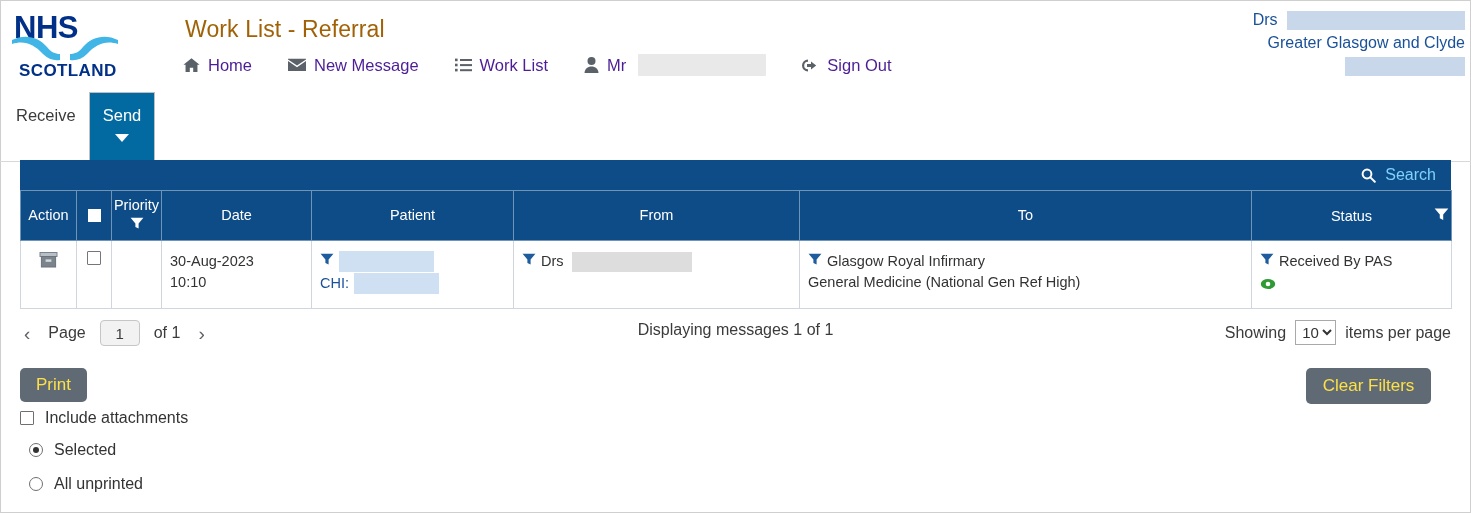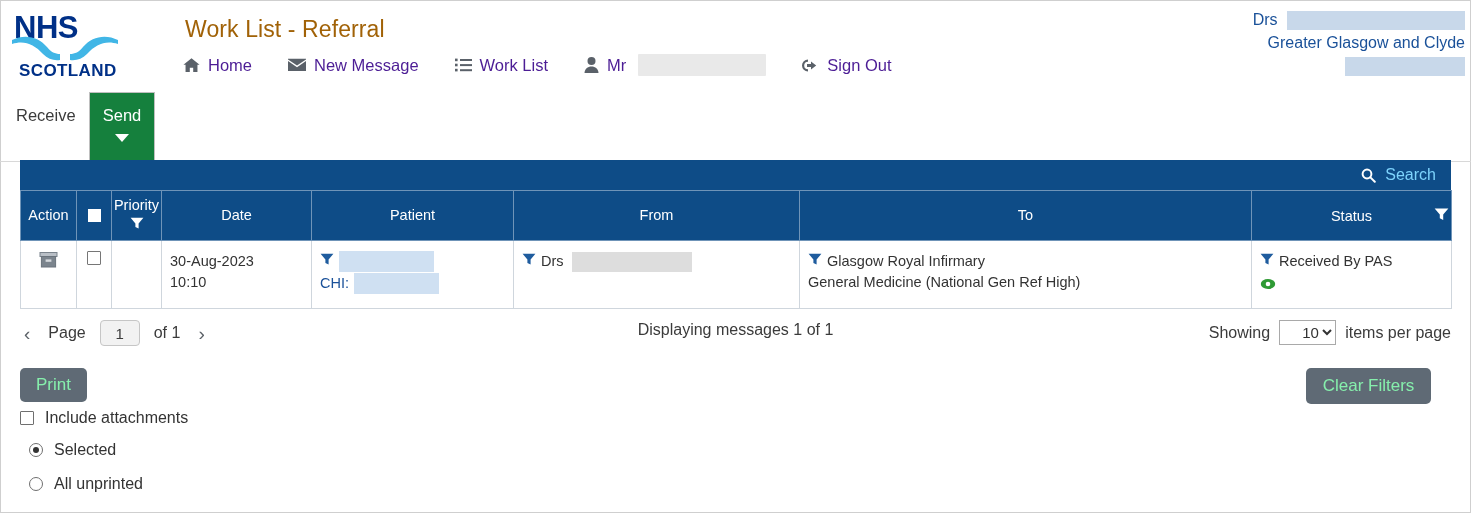--- a/index.html
+++ b/index.html
@@ -42,21 +42,21 @@
 
   
   .tabs { position: relative; height: 70px; border-bottom: 1px solid #d8d8d8; }
   .tab {
     position: absolute; top: 0;
     font-size: 16.5px; color: #3b3b3b; cursor: pointer;
   }
   .tab-receive { left: 16px; top: 14px; }
   .tab-send {
     left: 89px; top: 0; width: 66px; height: 70px;
-    background: #15803d; color: #ffffff;
+    background: #0369a1; color: #ffffff;
     display: flex; flex-direction: column; align-items: center;
     padding-top: 13px; border: 1px solid #bfbfbf; border-bottom: none;
   }
   .caret-down {
     width: 0; height: 0; margin-top: 9px;
     border-left: 7px solid transparent; border-right: 7px solid transparent;
     border-top: 8px solid #ffffff;
   }
 
   
@@ -107,26 +107,26 @@
     background: #f2f2f2; font-size: 15px; color: #3b3b3b; text-align: center;
     font-family: "Liberation Sans", sans-serif;
   }
   .pg-center {
     position: absolute; left: 0; right: 0; top: 9px; text-align: center;
     font-size: 16px; color: #3b3b3b;
   }
   .pg-right { position: absolute; right: 0; top: 8px; display: flex; align-items: center; gap: 9px; font-size: 16px; color: #3b3b3b; }
   .pg-select {
     height: 25px; border: 1px solid #a9a9a9; background: #fff; font-size: 15px;
-    font-family: "Liberation Sans", sans-serif; color: #333; padding: 0 0 0 18px;
+    font-family: "Liberation Sans", sans-serif; color: #333; padding: 0 0 0 2px;
   }
 
   
   .btn {
-    background: #5f6a75; color: #86efac; border: none; border-radius: 5px;
+    background: #5f6a75; color: #fde047; border: none; border-radius: 5px;
     font-size: 17px; font-family: "Liberation Sans", sans-serif; cursor: pointer;
   }
   .btn-print { position: absolute; left: 20px; top: 368px; width: 67px; height: 34px; }
   .btn-clear { position: absolute; right: 40px; top: 368px; width: 125px; height: 36px; }
 
   .opt { position: absolute; left: 20px; display: flex; align-items: center; gap: 11px; font-size: 16px; color: #333; }
   .opt-attach { top: 409px; }
   .opt-sel { top: 441px; left: 29px; }
   .opt-all { top: 475px; left: 29px; }
   .sq-chk { width: 14px; height: 14px; border: 1px solid #6f6f6f; background: #fff; display: inline-block; border-radius: 1px; }

